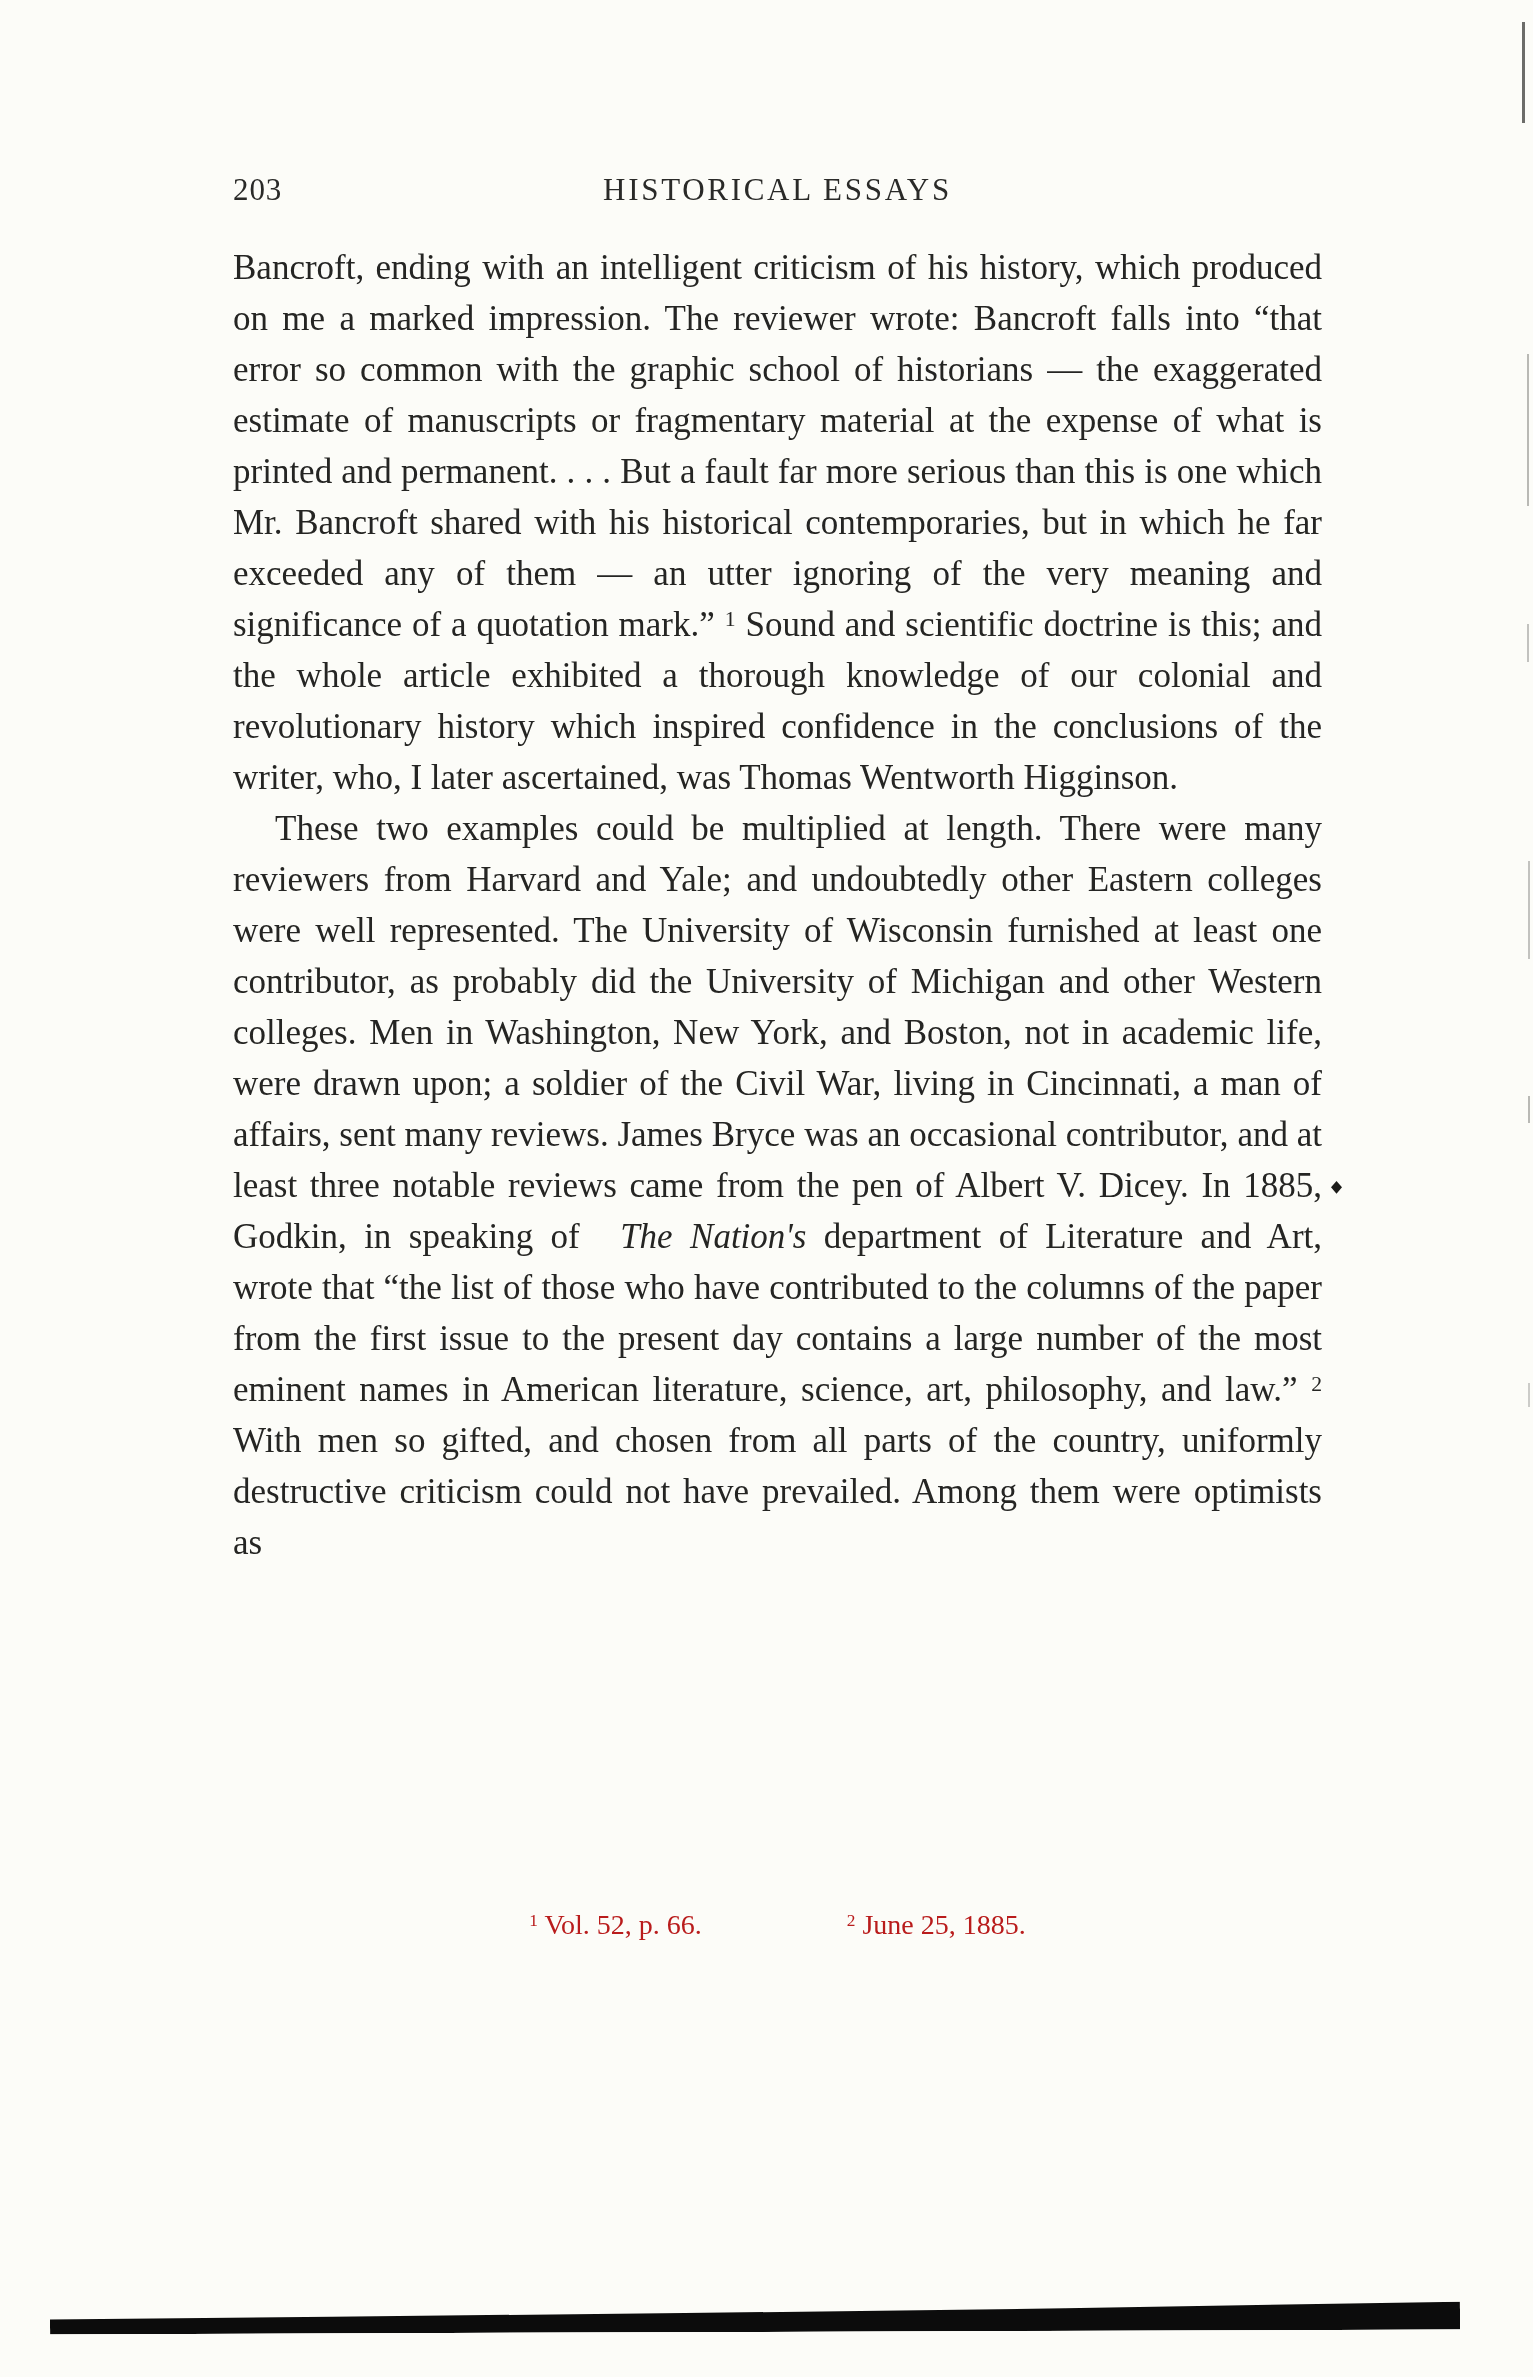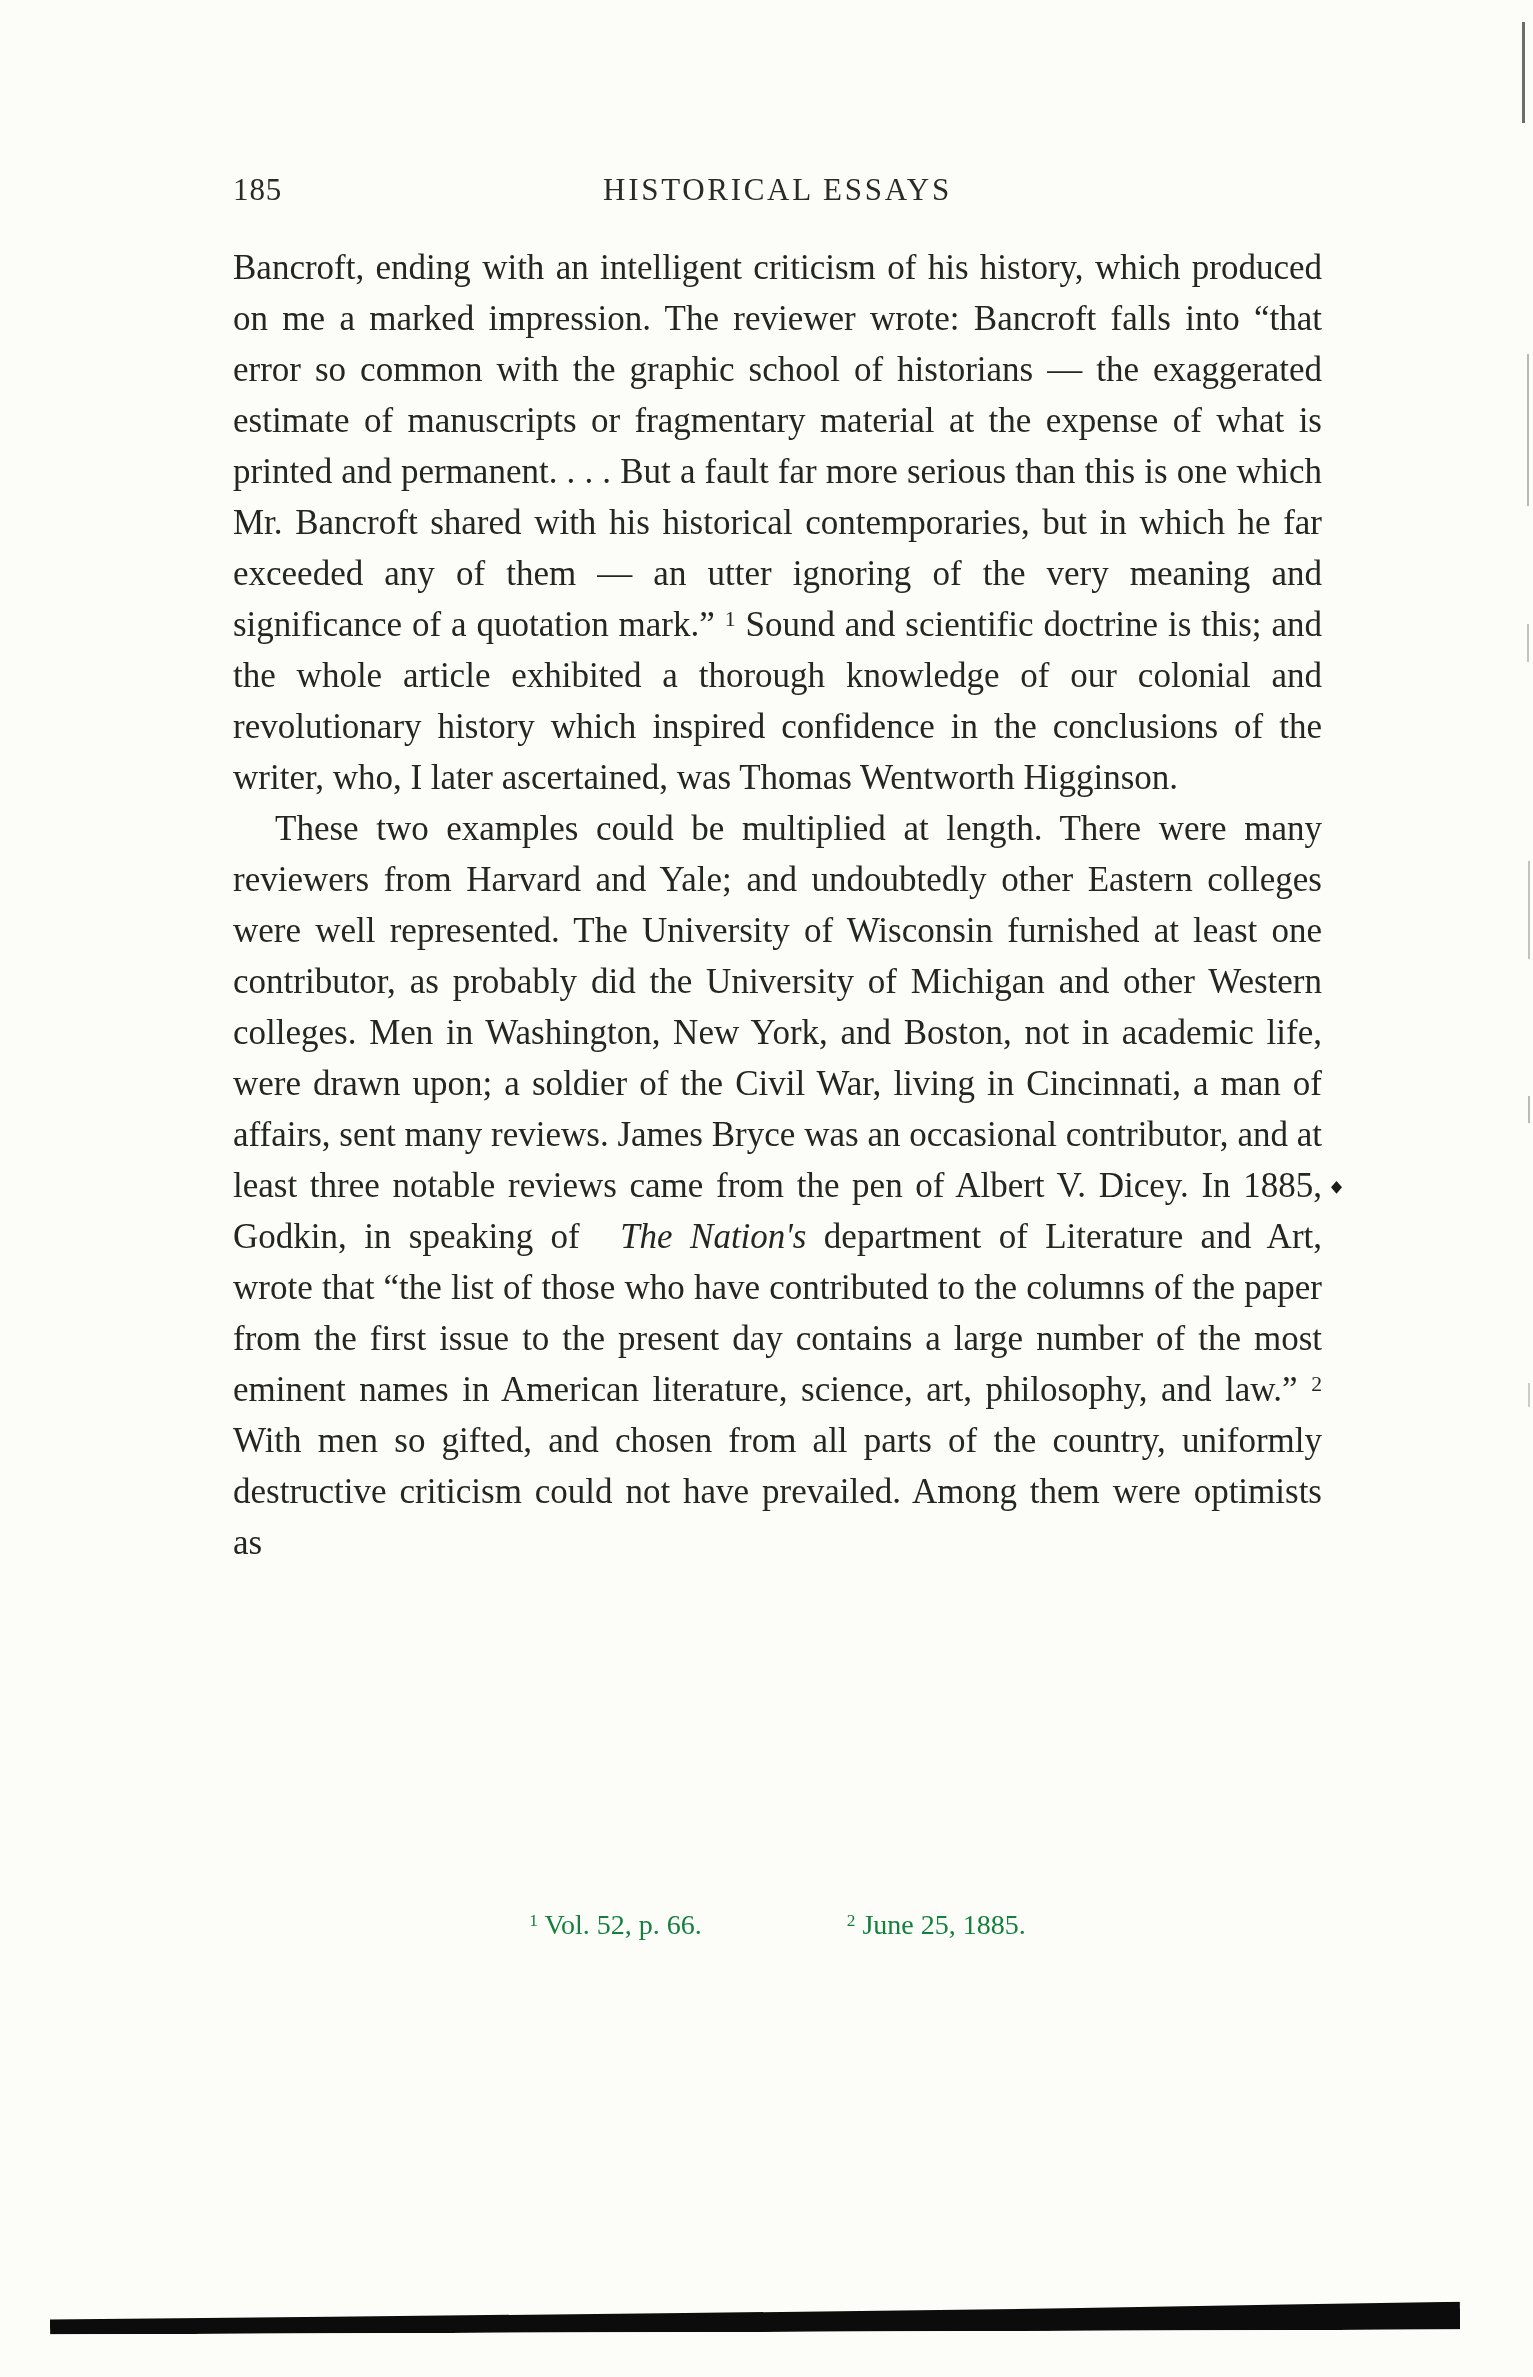--- a/index.html
+++ b/index.html
@@ -59,21 +59,21 @@
   
   .footnotes {
     position: absolute;
     top: 1909px;
     left: 233px;
     width: 1089px;
     display: flex;
     justify-content: center;
     gap: 145px;
     font-size: 28px;
-    color: #15803d;
+    color: #b91c1c;
   }
   .footnote { white-space: nowrap; }
   
   .artifact { position: absolute; background: #3c3c3a; }
   .vline-top-right { left: 1522px; top: 22px; width: 2.7px; height: 101px; opacity: .75; }
   .vmark-1 { left: 1527px; top: 354px; width: 1.8px; height: 152px; opacity: .35; }
   .vmark-2 { left: 1527px; top: 624px; width: 1.8px; height: 38px; opacity: .3; }
   .vmark-3 { left: 1528px; top: 861px; width: 1.8px; height: 98px; opacity: .3; }
   .vmark-4 { left: 1528px; top: 1096px; width: 1.8px; height: 27px; opacity: .35; }
   .vmark-5 { left: 1528px; top: 1383px; width: 1.8px; height: 23.5px; opacity: .25; }
@@ -92,21 +92,21 @@
     transform: rotate(-0.2deg);
     clip-path: polygon(0 48%, 20% 42%, 45% 34%, 72% 22%, 100% 4%, 100% 100%, 0 100%);
   }
 </style>
 </head>
 <body>
 
 <div class="page">
 
   <header class="running-header">
-    <span class="page-number">185</span>
+    <span class="page-number">203</span>
     <span class="running-head-title">HISTORICAL ESSAYS</span>
   </header>
 
   <main class="text-block">
       <p class="para"><span>Bancroft, ending with an intelligent criticism of his history, which produced on me a marked impression. The reviewer wrote: Bancroft falls into “that error so common with the graphic school of historians — the exaggerated estimate of manuscripts or fragmentary material at the expense of what is printed and permanent. . . . But a fault far more serious than this is one which Mr. Bancroft shared with his historical contemporaries, but in which he far exceeded any of them — an utter ignoring of the very meaning and significance of a quotation mark.” </span><sup class="fn-ref">1</sup><span> Sound and scientific doctrine is this; and the whole article exhibited a thorough knowledge of our colonial and revolutionary history which inspired confidence in the conclusions of the writer, who, I later ascertained, was Thomas Wentworth Higginson.</span></p>
       <p class="para indent"><span>These two examples could be multiplied at length. There were many reviewers from Harvard and Yale; and undoubtedly other Eastern colleges were well represented. The University of Wisconsin furnished at least one contributor, as probably did the University of Michigan and other Western colleges. Men in Washington, New York, and Boston, not in academic life, were drawn upon; a soldier of the Civil War, living in Cincinnati, a man of affairs, sent many reviews. James Bryce was an occasional contributor, and at least three notable reviews came from the pen of Albert V. Dicey. In 1885, Godkin, in speaking of </span><i>The Nation's</i><span> department of Literature and Art, wrote that “the list of those who have contributed to the columns of the paper from the first issue to the present day contains a large number of the most eminent names in American literature, science, art, philosophy, and law.” </span><sup class="fn-ref">2</sup><span> With men so gifted, and chosen from all parts of the country, uniformly destructive criticism could not have prevailed. Among them were optimists as</span></p>
     </main>
 
   <footer class="footnotes">
       <span class="footnote"><sup>1</sup> Vol. 52, p. 66.</span>

